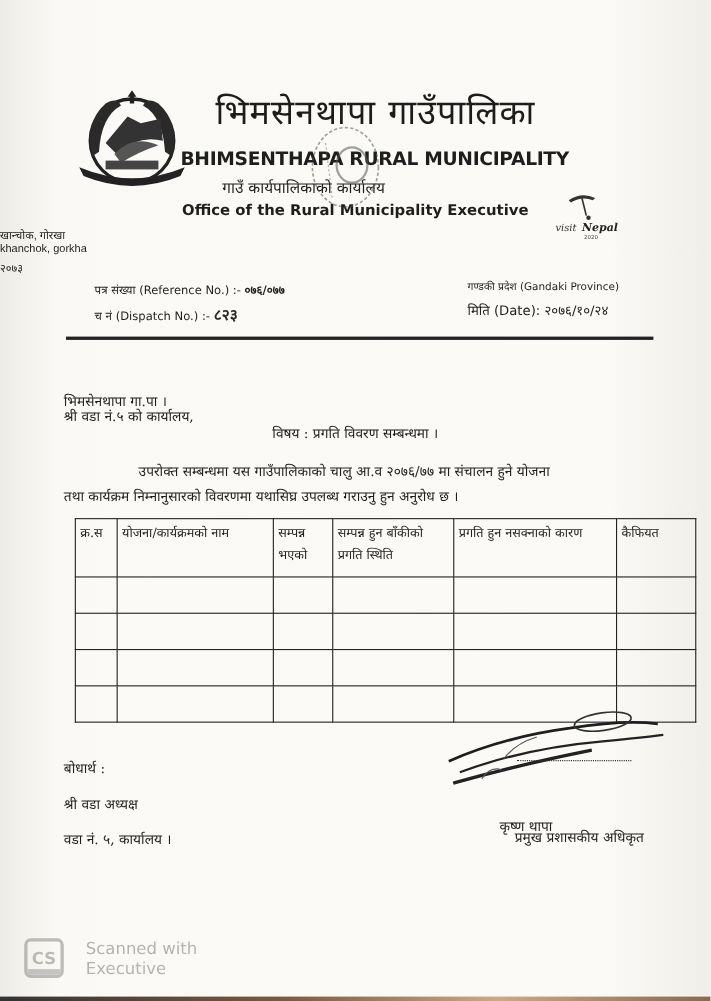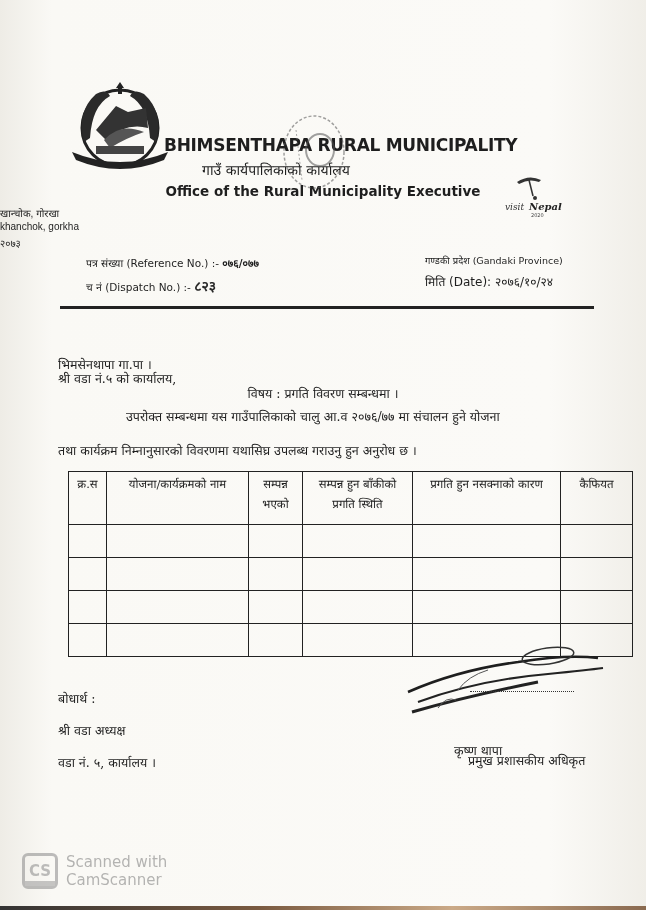--- a/index.html
+++ b/index.html
@@ -50,44 +50,44 @@
   .date { left: 425px; top: 273px; font-size: 12px; }
   .val { font-weight: bold; }
   .hand { font-family: "DejaVu Serif", serif; font-weight: bold; font-size: 14px; color: #2a2a2a; }
 
   .rule { left: 60px; top: 306px; width: 534px; height: 3px; background: #222; }
 
   .body-text { font-size: 12.5px; white-space: nowrap; }
   .addr-to1 { left: 58px; top: 324px; margin-top: 46px; }
   .addr-to2 { left: 58px; top: 356px; }
   .subject { left: 0; width: 646px; text-align: center; top: 385px; font-size: 12.5px; }
-  .para1 { left: 126px; top: 408px; }
+  .para1 { left: 126px; top: 420px; }
   .para2 { left: 58px; top: 442px; }
 
   table.grid {
     position: absolute; left: 68px; top: 471px; width: 564px;
     border-collapse: collapse; table-layout: fixed;
     font-family: "DejaVu Serif", serif; font-size: 11.5px;
   }
   table.grid th, table.grid td {
-    border: 1.3px solid #222; padding: 2px 4px; vertical-align: top; text-align: center;
+    border: 1.3px solid #222; padding: 2px 4px; vertical-align: top; text-align: left;
     font-weight: normal;
   }
   table.grid th { height: 48px; line-height: 20px; }
   table.grid td { height: 28px; }
 
   .bodhartha { left: 58px; top: 690px; }
   .cc1 { left: 58px; top: 722px; }
   .cc2 { left: 58px; top: 754px; }
   .sig-dots { left: 470px; top: 691px; width: 104px; border-bottom: 1.5px dotted #333; }
   .signature { left: 398px; top: 640px; width: 212px; height: 80px; }
   .signer-name { left: 454px; top: 718px; font-size: 12.5px; margin-top: 24px; }
   .signer-title { left: 428px; top: 752px; font-size: 12.5px; margin-left: 40px; }
 
-  .cs-wrap { left: 22px; top: 853px; display: flex; align-items: center; gap: 8px; opacity: 0.55; }
+  .cs-wrap { left: 22px; top: 853px; display: flex; align-items: center; gap: 20px; opacity: 0.55; }
   .cs-badge {
     width: 36px; height: 36px; border: 3px solid #8a8a8a; border-radius: 6px; box-sizing: border-box;
     font-family: "DejaVu Sans", sans-serif; font-weight: bold; font-size: 15px; color: #8a8a8a;
     display: flex; align-items: center; justify-content: center; position: relative;
   }
   .cs-badge::after { content: ""; position: absolute; left: 0; right: 0; bottom: 0; height: 5px; background: #9a9a9a; }
   .cs-text { font-family: "DejaVu Sans", sans-serif; font-size: 15px; color: #7a7a7a; line-height: 18px; }
   .bottom-edge { left: 0; top: 906px; width: 646px; height: 4px; background: linear-gradient(90deg,#333,#7a5a40 40%,#caa987 70%,#8a6a50); }
 </style>
 </head>
@@ -99,20 +99,21 @@
     <circle cx="54" cy="46" r="38" fill="none" stroke="#222" stroke-width="3"></circle>
     <path d="M18 60 Q10 30 30 12 Q40 6 44 14 Q26 24 24 56 Z" fill="#2a2a2a"></path>
     <path d="M90 60 Q98 30 78 12 Q68 6 64 14 Q82 24 84 56 Z" fill="#2a2a2a"></path>
     <path d="M30 48 L50 24 L62 30 L80 26 L82 46 Q60 40 40 58 Z" fill="#333"></path>
     <path d="M38 58 Q54 40 78 50 Q60 56 44 66 Z" fill="#555"></path>
     <rect x="30" y="64" width="48" height="8" fill="#444"></rect>
     <path d="M6 70 Q54 90 102 70 L98 78 Q54 96 10 78 Z" fill="#222"></path>
     <path d="M50 6 L54 0 L58 6 L56 6 L56 12 L52 12 L52 6 Z" fill="#222"></path>
   </svg>
 
+  <div class="abs title-np">भिमसेनथापा गाउँपालिका</div>
   <div class="abs title-en">BHIMSENTHAPA RURAL MUNICIPALITY</div>
   <div class="abs sub-np">गाउँ कार्यपालिकाको कार्यालय</div>
   <div class="abs sub-en">Office of the Rural Municipality Executive</div>
   <div class="abs addr1">खान्चोक, गोरखा</div>
   <div class="abs addr2">khanchok, gorkha</div>
   <div class="abs addr3">२०७३</div>
 
   <svg class="abs stamp" viewBox="0 0 76 84">
     <ellipse cx="38" cy="42" rx="30" ry="36" fill="none" stroke="#555" stroke-width="1.5" stroke-dasharray="3 2"></ellipse>
     <ellipse cx="44" cy="40" rx="14" ry="16" fill="none" stroke="#555" stroke-width="2"></ellipse>
@@ -218,17 +219,17 @@
     <path d="M40 68 Q48 56 58 60" fill="none" stroke="#555" stroke-width="1"></path>
   </svg>
   <div class="abs sig-dots"></div>
   <div class="abs body-text signer-name">कृष्ण थापा</div>
   <div class="abs body-text signer-title">प्रमुख प्रशासकीय अधिकृत</div>
 
   <div class="abs cs-wrap">
     <div class="cs-badge">CS</div>
     <div class="cs-text">
       <div>Scanned with</div>
-      <div>CamScanner</div>
+      <div>Executive</div>
     </div>
   </div>
   <div class="abs bottom-edge"></div>
 </div>
 
 </body></html>

